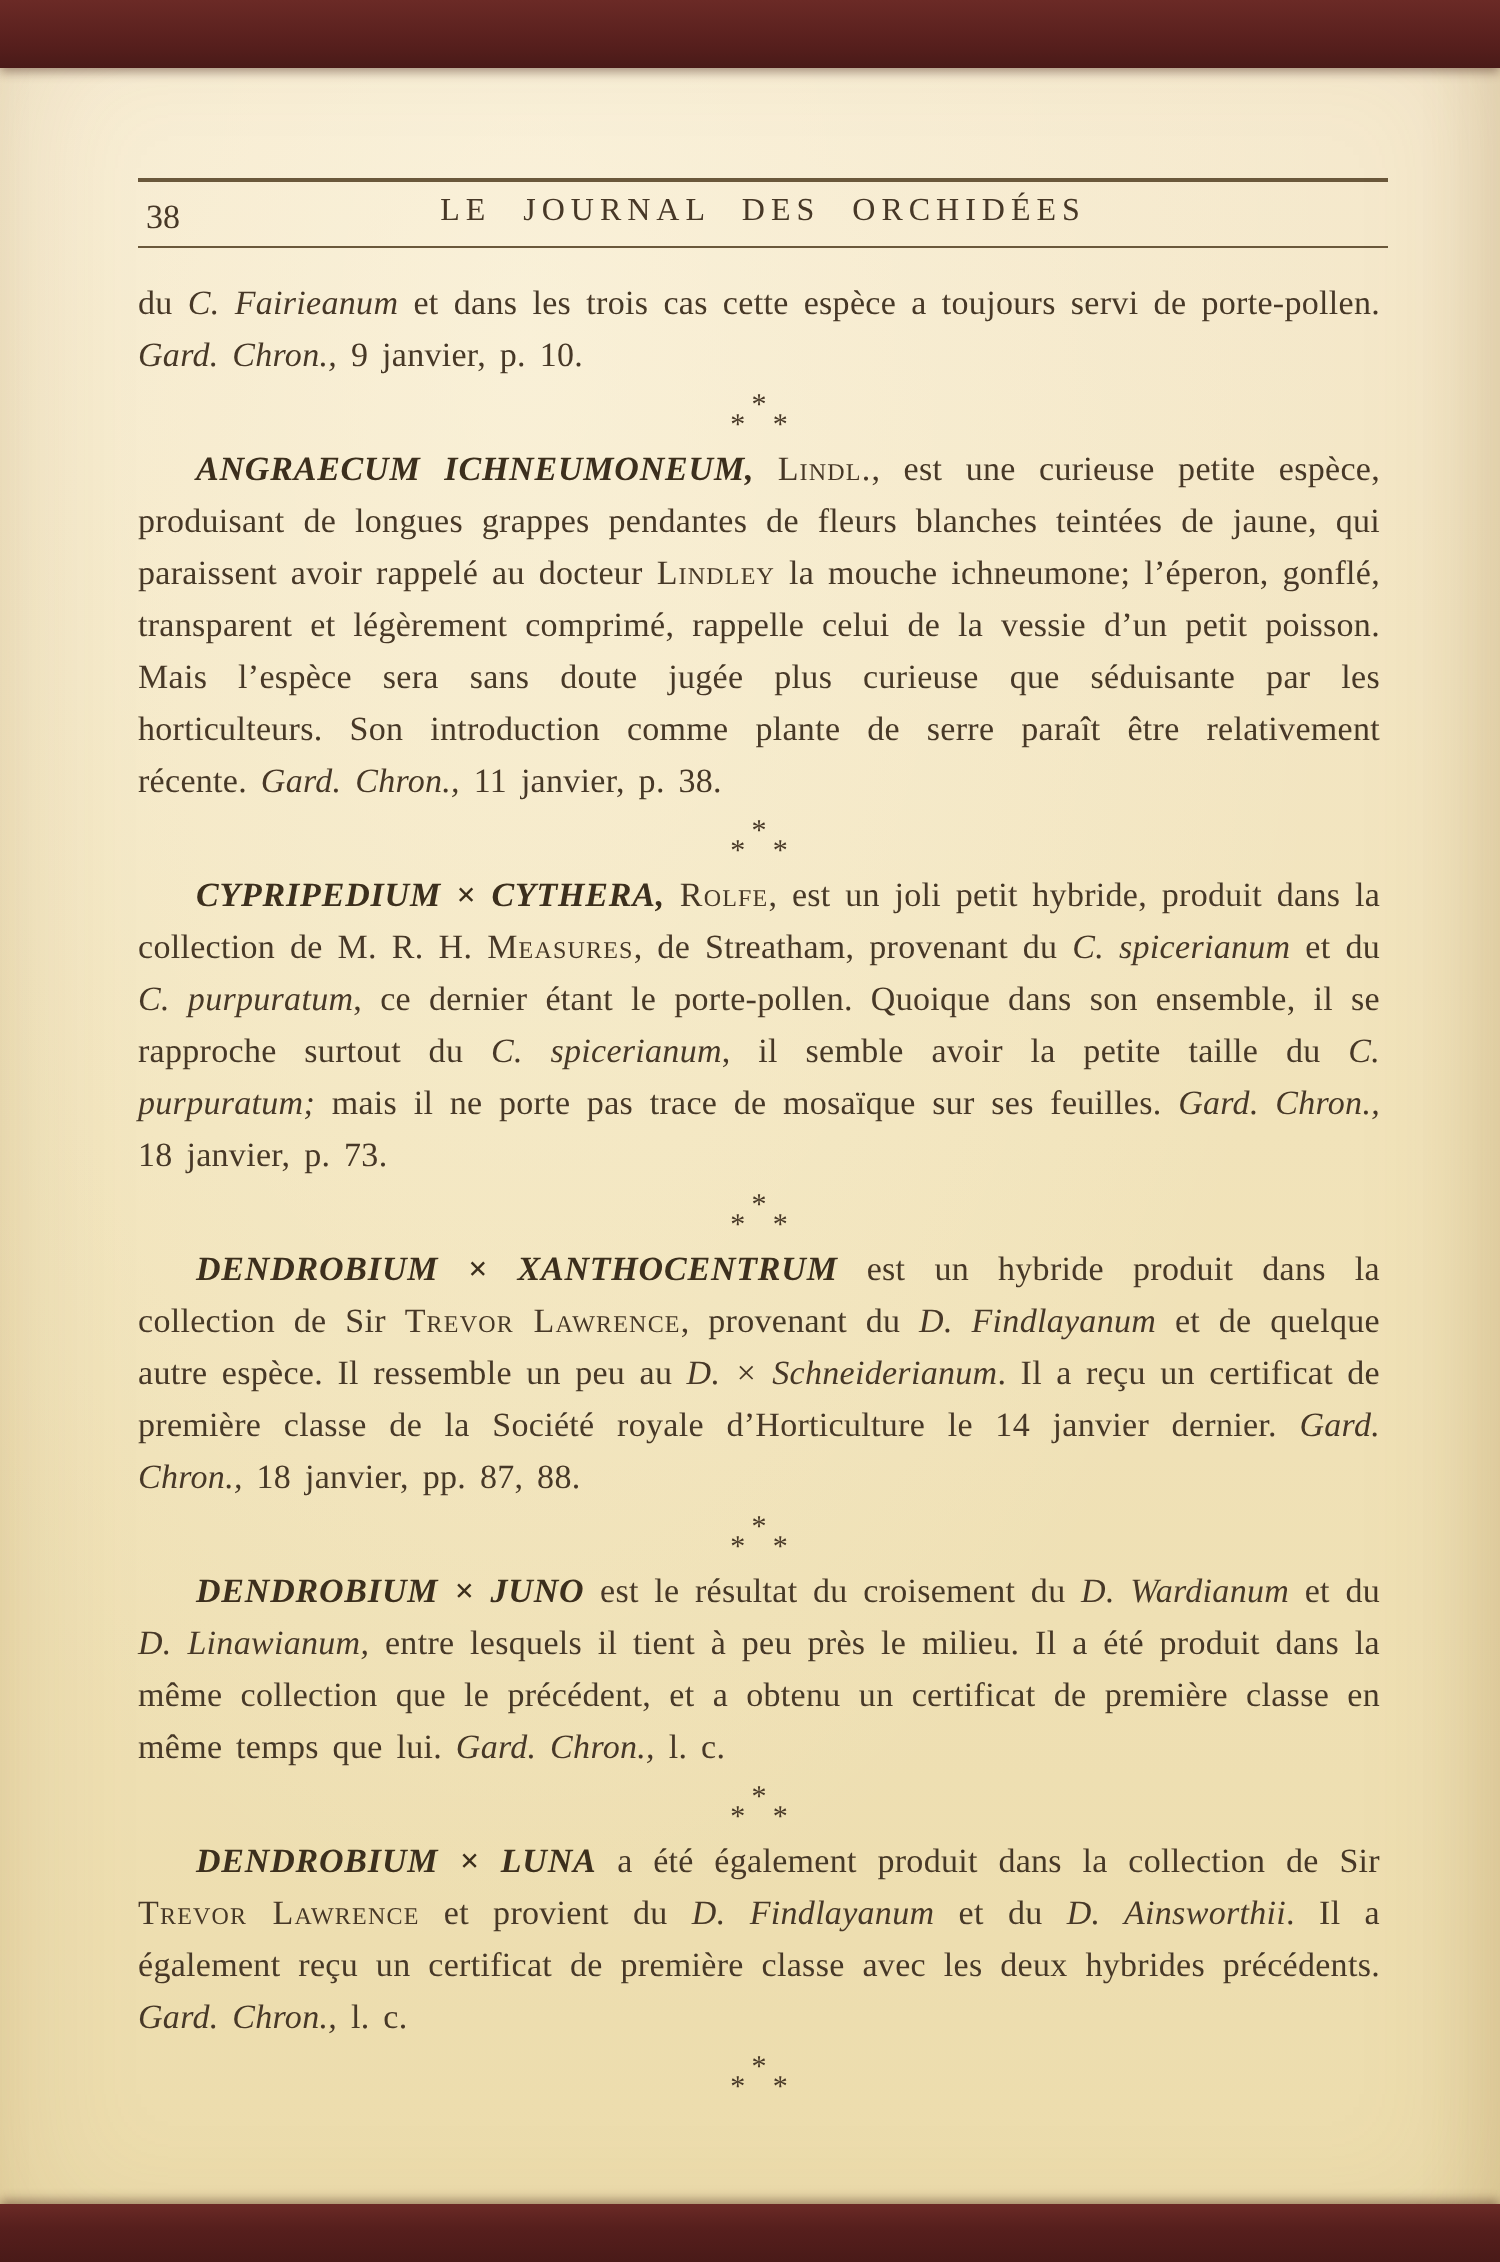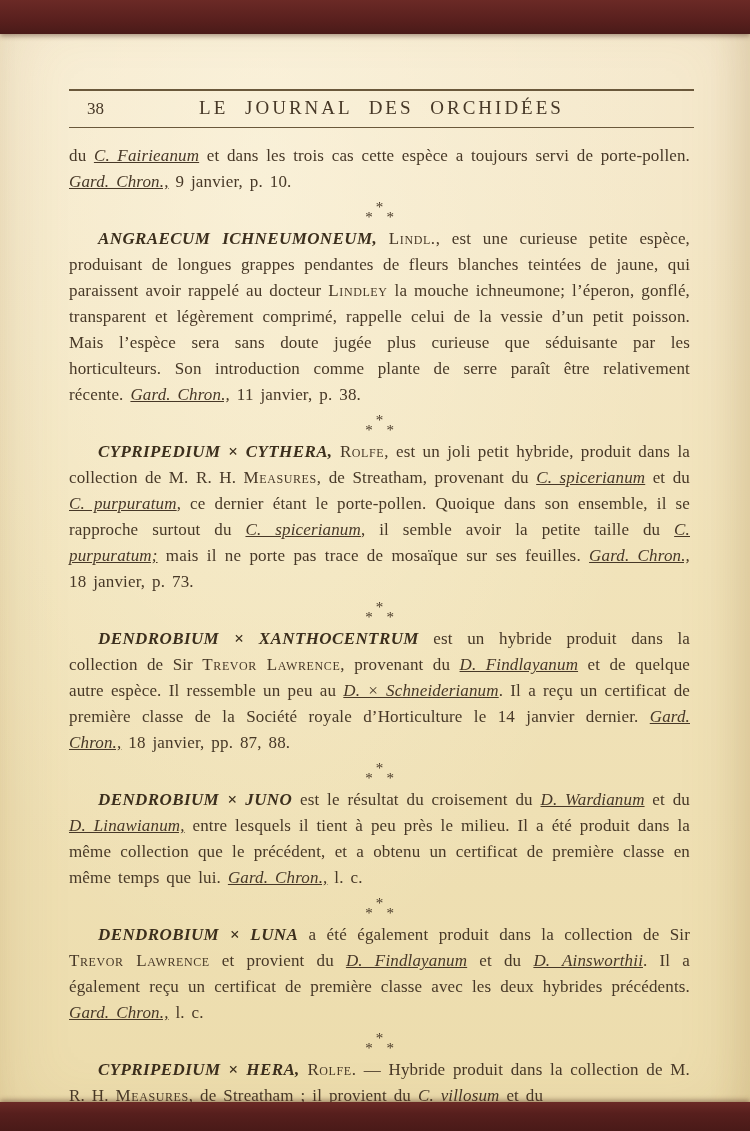--- a/index.html
+++ b/index.html
@@ -33,44 +33,44 @@
     padding: 89px 60px 0 69px;
   }
   .page-header {
     position: relative;
     border-top: 2px solid var(--rule, #6a583b);
     border-bottom: 1.5px solid var(--rule, #6a583b);
     padding: 6px 0 8px;
     margin-right: -4px;
   }
   .page-number {
-    position: absolute; left: 18px; top: 8px;
+    position: absolute; left: 4px; top: 8px;
     font-size: 17px;
   }
   .journal-title {
     display: block;
     text-align: center;
-    font-size: 19px;
+    font-size: 16px;
     letter-spacing: 3px;
     word-spacing: 9px;
     color: var(--ink, #473827);
   }
   .article { margin-top: 15px; }
   .para {
     margin: 0;
     font-size: 17px;
     line-height: 26px;
     text-align: justify;
     word-spacing: 2.5px;
     letter-spacing: 0.15px;
   }
   .para.indent { text-indent: 29px; }
   .seg-n { }
   .seg-bold { font-weight: bold; color: var(--ink-bold, #3c2f1d); letter-spacing: 0.4px; font-style: italic; }
-  .seg-italic { font-style: italic; text-decoration: underline; }
+  .seg-italic { font-style: italic; }
   .seg-sc { font-variant: small-caps; letter-spacing: 0.6px; }
   .divider {
     display: flex; flex-direction: column; align-items: center;
     margin: 7px 0 4px;
     line-height: 10px;
     font-size: 15px;
     color: var(--ink, #473827);
   }
   .div-top { display: block; }
   .div-bottom { display: block; letter-spacing: 5px; padding-left: 5px; }
@@ -107,19 +107,18 @@
       <p class="para indent"><span class="seg-bold">DENDROBIUM × JUNO</span><span class="seg-n"> est le résultat du croisement du </span><span class="seg-italic">D. Wardianum</span><span class="seg-n"> et du </span><span class="seg-italic">D. Linawianum,</span><span class="seg-n"> entre lesquels il tient à peu près le milieu. Il a été produit dans la même collection que le précédent, et a obtenu un certificat de première classe en même temps que lui. </span><span class="seg-italic">Gard. Chron.,</span><span class="seg-n"> l. c.</span></p>
       <div class="divider">
         <span class="div-top">*</span>
         <span class="div-bottom">* *</span>
       </div>
       <p class="para indent"><span class="seg-bold">DENDROBIUM × LUNA</span><span class="seg-n"> a été également produit dans la collection de Sir </span><span class="seg-sc">Trevor Lawrence</span><span class="seg-n"> et provient du </span><span class="seg-italic">D. Findlayanum</span><span class="seg-n"> et du </span><span class="seg-italic">D. Ainsworthii</span><span class="seg-n">. Il a également reçu un certificat de première classe avec les deux hybrides précédents. </span><span class="seg-italic">Gard. Chron.,</span><span class="seg-n"> l. c.</span></p>
       <div class="divider">
         <span class="div-top">*</span>
         <span class="div-bottom">* *</span>
       </div>
-      <p class="para indent"><span class="seg-bold">CYPRIPEDIUM × HERA,</span><span class="seg-n"> </span><span class="seg-sc">Rolfe</span><span class="seg-n">. — Hybride produit dans la collection de M. R. H. </span><span class="seg-sc">Measures</span><span class="seg-n">, de Streatham ; il provient du </span><span class="seg-italic">C. villosum</span><span class="seg-n"> et du</span></p>
     </article>
 </div>
 
 <div class="scan-shadow"></div>
 <div class="cover-band cover-band-top"></div>
 <div class="cover-band cover-band-bottom"></div>
 
 </body></html>

